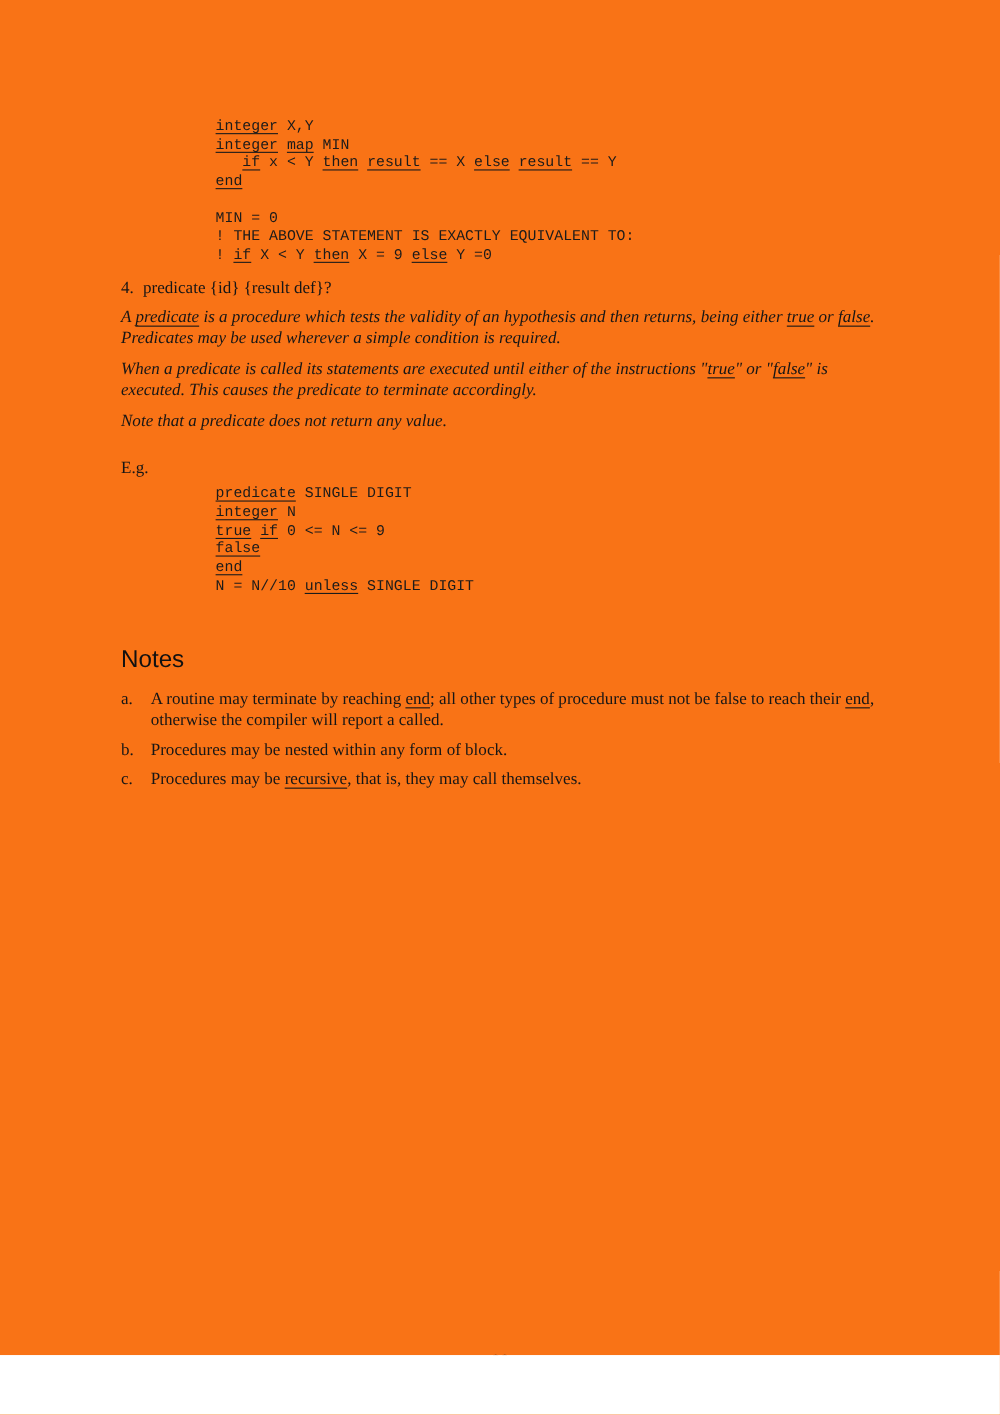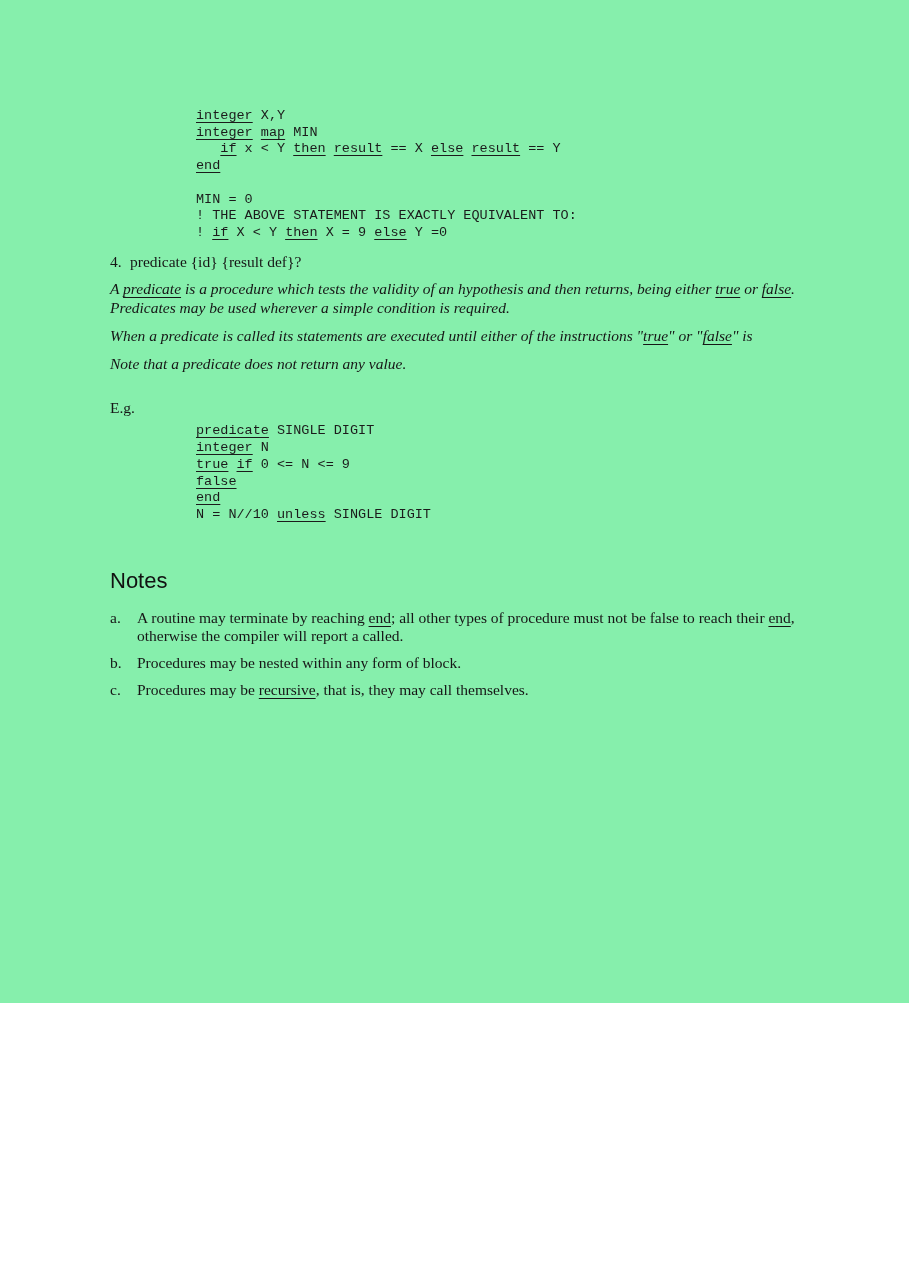--- a/index.html
+++ b/index.html
@@ -3,22 +3,22 @@
 <meta charset="utf-8">
 <style>
   html, body {
     margin: 0;
     padding: 0;
     background: #ffffff;
   }
   .page {
     position: relative;
     width: 909px;
-    height: 1003px;
-    background: #86efac;
+    height: 1232px;
+    background: #f97316;
     color: #161616;
     font-family: "Liberation Serif", serif;
     font-size: 15.5px;
     line-height: 18.8px;
     overflow: hidden;
     box-sizing: border-box;
   }
   .content {
     position: absolute;
     top: 108px;
@@ -108,21 +108,21 @@
         <div class="code-line"><span>! </span><span class="u">if</span><span> X &lt; Y </span><span class="u">then</span><span> X = 9 </span><span class="u">else</span><span> Y =0</span></div>
       </div>
 
     <div class="numbered-item">
       <span class="num-label">4.</span>
       <span>predicate {id} {result def}?</span>
     </div>
 
     <div class="para"><span>A </span><span class="u">predicate</span><span> is a procedure which tests the validity of an hypothesis and then returns, being either </span><span class="u">true</span><span> or </span><span class="u">false</span><span>.</span><br><span>Predicates may be used wherever a simple condition is required.</span></div>
 
-    <div class="para"><span>When a predicate is called its statements are executed until either of the instructions "</span><span class="u">true</span><span>" or "</span><span class="u">false</span><span>" is</span><br></div>
+    <div class="para"><span>When a predicate is called its statements are executed until either of the instructions "</span><span class="u">true</span><span>" or "</span><span class="u">false</span><span>" is</span><br><span>executed. This causes the predicate to terminate accordingly.</span></div>
 
     <div class="para"><span>Note that a predicate does not return any value.</span></div>
 
     <div class="eg-label">E.g.</div>
 
     <div class="code-block second">
         <div class="code-line"><span class="u">predicate</span><span> SINGLE DIGIT</span></div>
         <div class="code-line"><span class="u">integer</span><span> N</span></div>
         <div class="code-line"><span class="u">true</span><span> </span><span class="u">if</span><span> 0 &lt;= N &lt;= 9</span></div>
         <div class="code-line"><span class="u">false</span></div>

